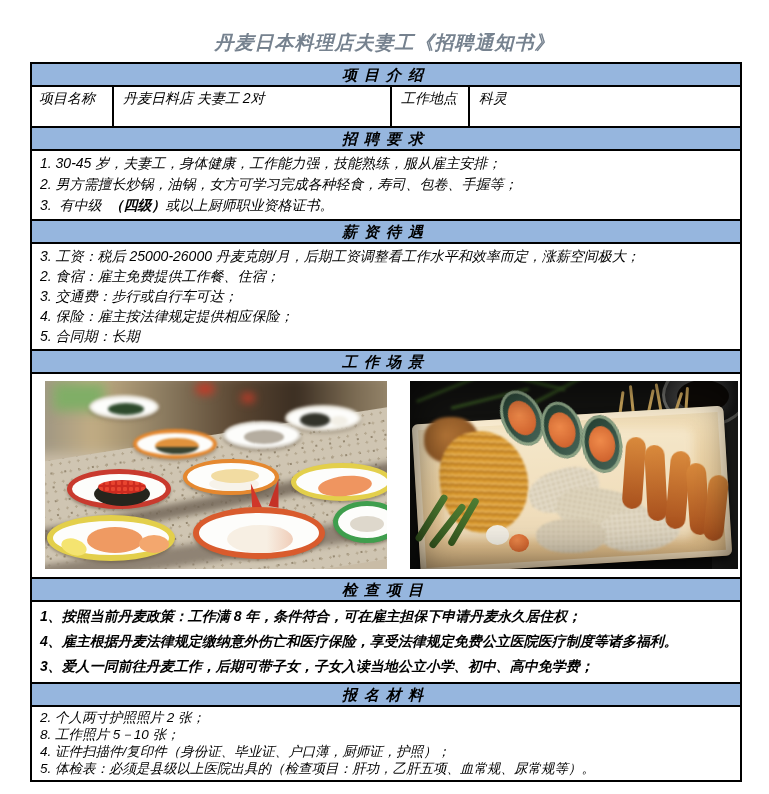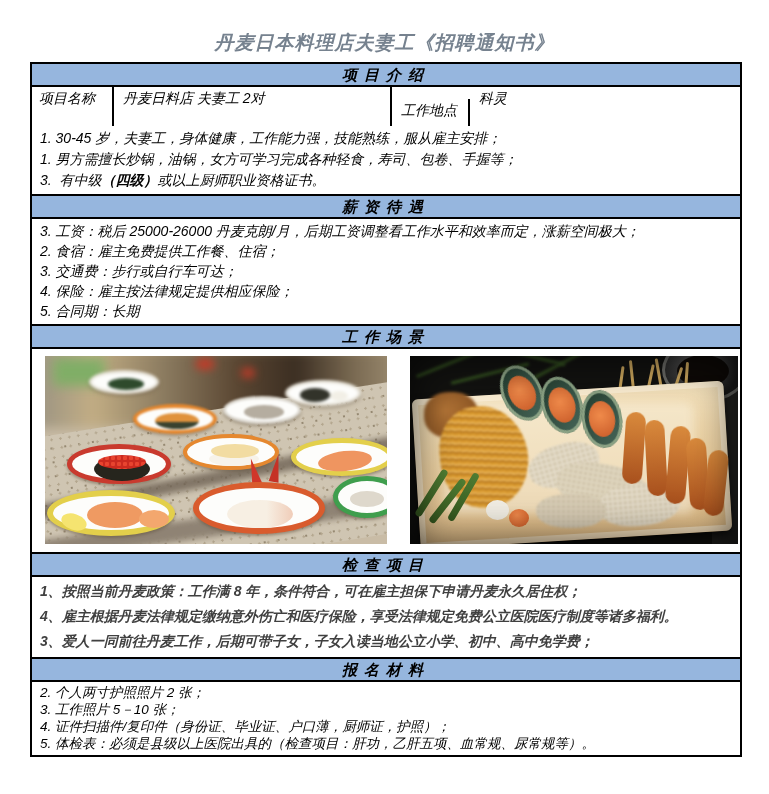--- a/index.html
+++ b/index.html
@@ -11,29 +11,29 @@
   .doc-table{position:absolute;left:30px;top:62px;width:712px;
              border:2px solid #000;box-sizing:border-box;background:#fff;}
   .bar{background:#96B6DE;border-top:2px solid #000;border-bottom:2px solid #000;
        text-align:center;font-weight:bold;font-size:15px;letter-spacing:7px;
        height:21px;line-height:21px;}
   .bar.first{border-top:none;}
   .info-row{display:flex;height:39px;line-height:23px;font-size:14px;}
   .info-row .cell-b{border-right:2px solid #000;box-sizing:border-box;}
   .c1{width:82px;padding-left:7px;}
   .c2{width:278px;padding-left:9px;}
-  .c3{width:78px;padding-left:9px;margin-top:12px;}
+  .c3{width:78px;padding-left:9px;}
   .c4{flex:1;padding-left:9px;}
   .cellblock{padding:2px 8px 3px 8px;font-size:14px;}
   .line{white-space:pre-wrap;}
   .req .line{line-height:21px;}
   .pay .line{line-height:20px;}
-  .adv .line{line-height:25px;color:#404040;font-weight:bold;}
+  .adv .line{line-height:25px;color:#000000;font-weight:bold;}
   .mat .line{line-height:17px;font-size:13.5px;}
-  .bold{font-weight:bold;}
+  .bold{font-weight:bold;margin-left:8px;}
   
   .photos{height:203px;padding:7px 0 0 13px;display:flex;box-sizing:border-box;}
   .photo{position:relative;overflow:hidden;background:#c9bca6;}
   .photo.left{width:342px;height:188px;margin-right:23px;}
   .photo.right{width:328px;height:188px;background:#121210;}
   .photo div{position:absolute;}
   
   .lp-bg{left:-10px;top:-8px;width:362px;height:80px;filter:blur(6px);
     background:linear-gradient(90deg,#9a9383 0%,#c2ad84 16%,#8a7a5f 36%,#5a4632 56%,#3b2e22 72%,#7a6a52 88%,#9a8a6f 100%);}
   .lp-green{left:8px;top:2px;width:52px;height:28px;background:#7fae66;filter:blur(6px);}
@@ -90,24 +90,25 @@
 
     <div class="bar first">项目介绍</div>
 
     <div class="info-row">
       <div class="c1 cell-b">项目名称</div>
       <div class="c2 cell-b">丹麦日料店 夫妻工 2对</div>
       <div class="c3 cell-b">工作地点</div>
       <div class="c4">科灵</div>
     </div>
 
+    <div class="bar">招聘要求</div>
 
     <div class="cellblock req">
       <div class="line">1. 30-45 岁，夫妻工，身体健康，工作能力强，技能熟练，服从雇主安排；</div>
-      <div class="line">1. 男方需擅长炒锅，油锅，女方可学习完成各种轻食，寿司、包卷、手握等；</div>
+      <div class="line">2. 男方需擅长炒锅，油锅，女方可学习完成各种轻食，寿司、包卷、手握等；</div>
       <div class="line"><span>3.  有中级</span><span class="bold">（四级）</span><span>或以上厨师职业资格证书。</span></div>
     </div>
 
     <div class="bar">薪资待遇</div>
 
     <div class="cellblock pay">
       <div class="line">3. 工资：税后 25000-26000 丹麦克朗/月，后期工资调整看工作水平和效率而定，涨薪空间极大；</div>
       <div class="line">2. 食宿：雇主免费提供工作餐、住宿；</div>
       <div class="line">3. 交通费：步行或自行车可达；</div>
       <div class="line">4. 保险：雇主按法律规定提供相应保险；</div>
@@ -218,19 +219,19 @@
     <div class="cellblock adv">
       <div class="line">1、按照当前丹麦政策：工作满 8 年，条件符合，可在雇主担保下申请丹麦永久居住权；</div>
       <div class="line">4、雇主根据丹麦法律规定缴纳意外伤亡和医疗保险，享受法律规定免费公立医院医疗制度等诸多福利。</div>
       <div class="line">3、爱人一同前往丹麦工作，后期可带子女，子女入读当地公立小学、初中、高中免学费；</div>
     </div>
 
     <div class="bar">报名材料</div>
 
     <div class="cellblock mat">
       <div class="line">2. 个人两寸护照照片 2 张；</div>
-      <div class="line">3. 工作照片 5－10 张；</div>
+      <div class="line">8. 工作照片 5－10 张；</div>
       <div class="line">4. 证件扫描件/复印件（身份证、毕业证、户口薄，厨师证，护照）；</div>
       <div class="line">5. 体检表：必须是县级以上医院出具的（检查项目：肝功，乙肝五项、血常规、尿常规等）。</div>
     </div>
 
   </div>
 </div>
 
 </body></html>

